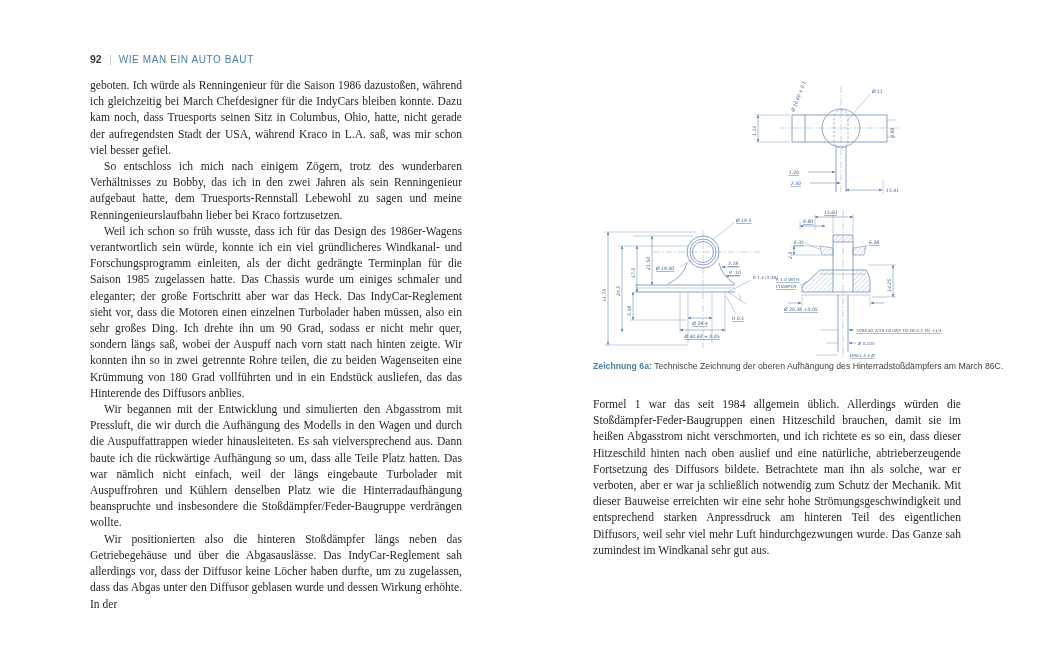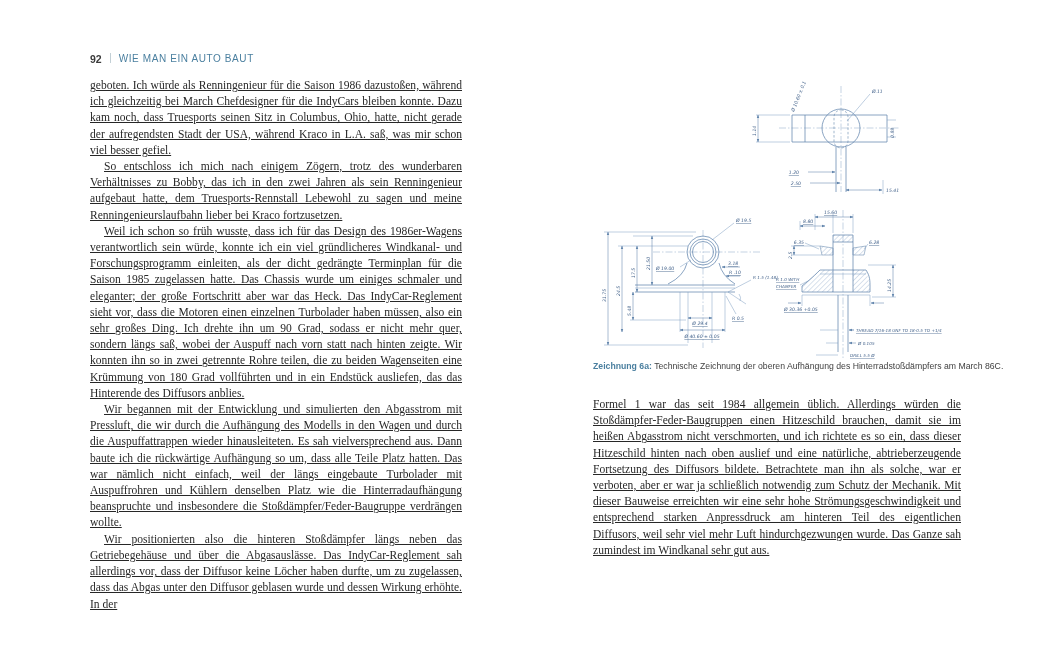--- a/index.html
+++ b/index.html
@@ -3,29 +3,29 @@
 <meta charset="utf-8">
 <style>
   html,body { margin:0; padding:0; }
   body {
     width:1049px; height:663px; background:#ffffff; position:relative;
     font-family:"Liberation Serif", serif; overflow:hidden;
   }
   .abs { position:absolute; }
 
   
-  #running-head { left:90px; top:53px; display:flex; align-items:flex-start;
+  #running-head { left:90px; top:53px; display:flex; align-items:flex-end;
     font-family:"Liberation Sans", sans-serif; }
   .pagenum { font-size:10.5px; font-weight:700; color:#3b3b3b; }
   .head-divider { width:1px; height:10px; background:#c3d0d6; margin:0 8px; }
   .head-title { font-size:10px; color:#4a7f9f; letter-spacing:0.6px; }
 
   
   .textcol { font-size:11.55px; line-height:16.2px; color:#272727;
-    text-align:justify;text-decoration:underline; }
+    text-align:justify; }
   #left-text  { left:90px;  top:77px;  width:372px; }
   #right-text { left:593px; top:396px; width:368px; }
   .para { margin:0; }
   .para.indent { text-indent:14px; }
 
   
   #figure-caption { left:593px; top:361px; width:420px; white-space:nowrap;
     font-family:"Liberation Sans", sans-serif; font-size:8.7px; color:#3f3f3f; }
   .caption-label { color:#4a7f9f; font-weight:700;margin-top:38px; }
 

